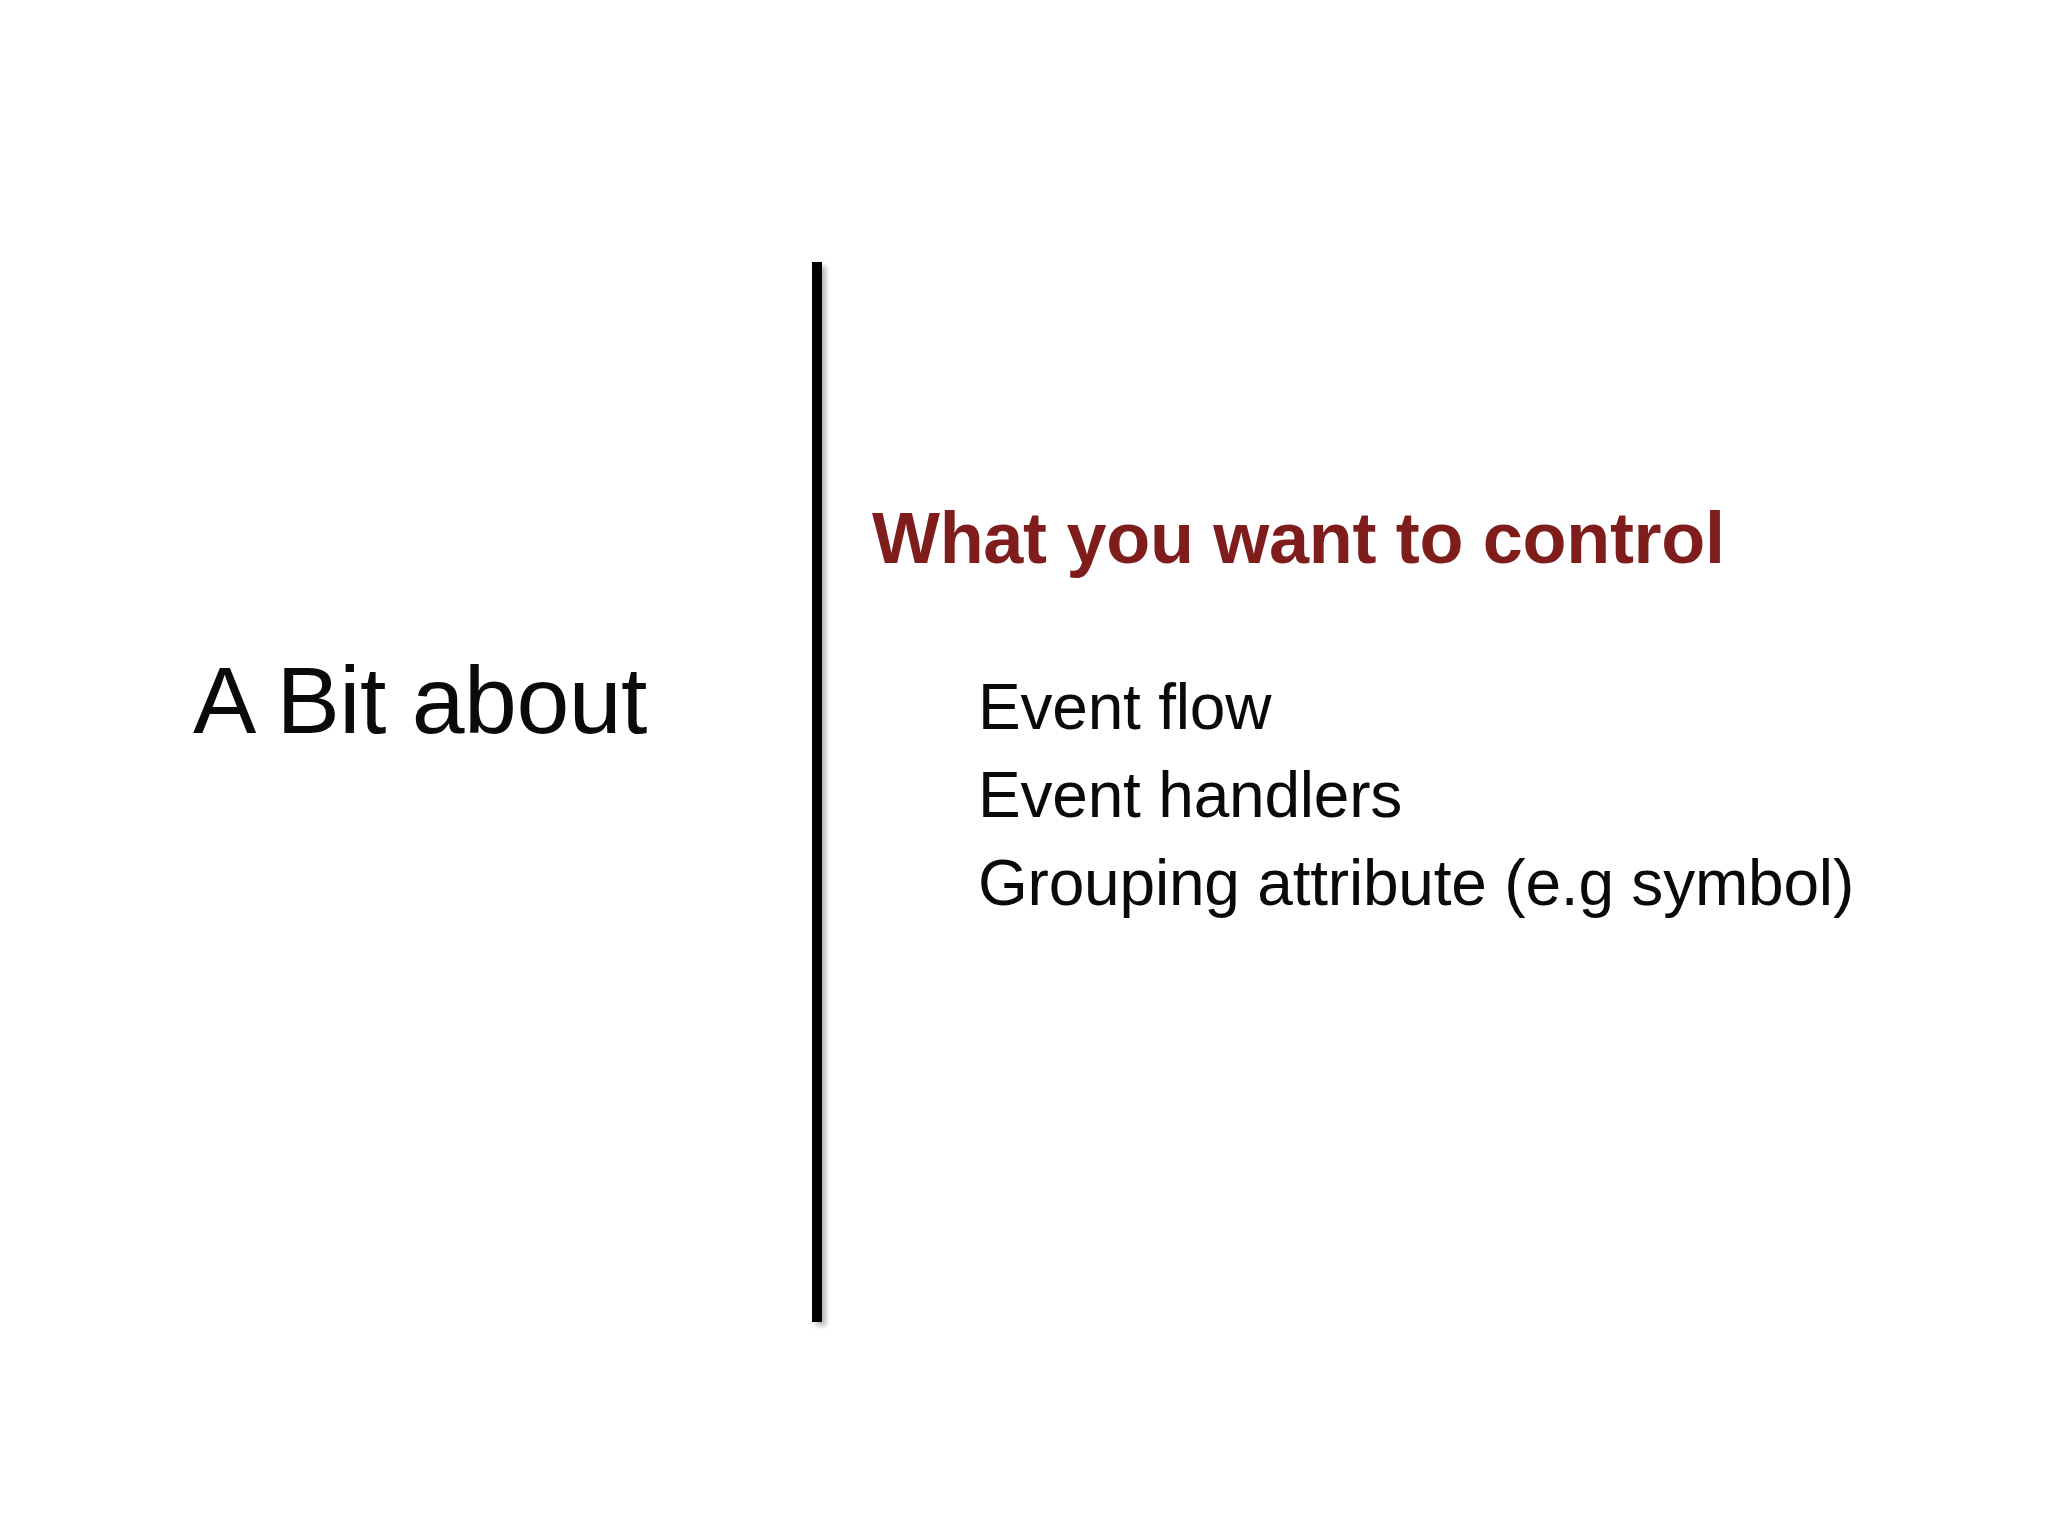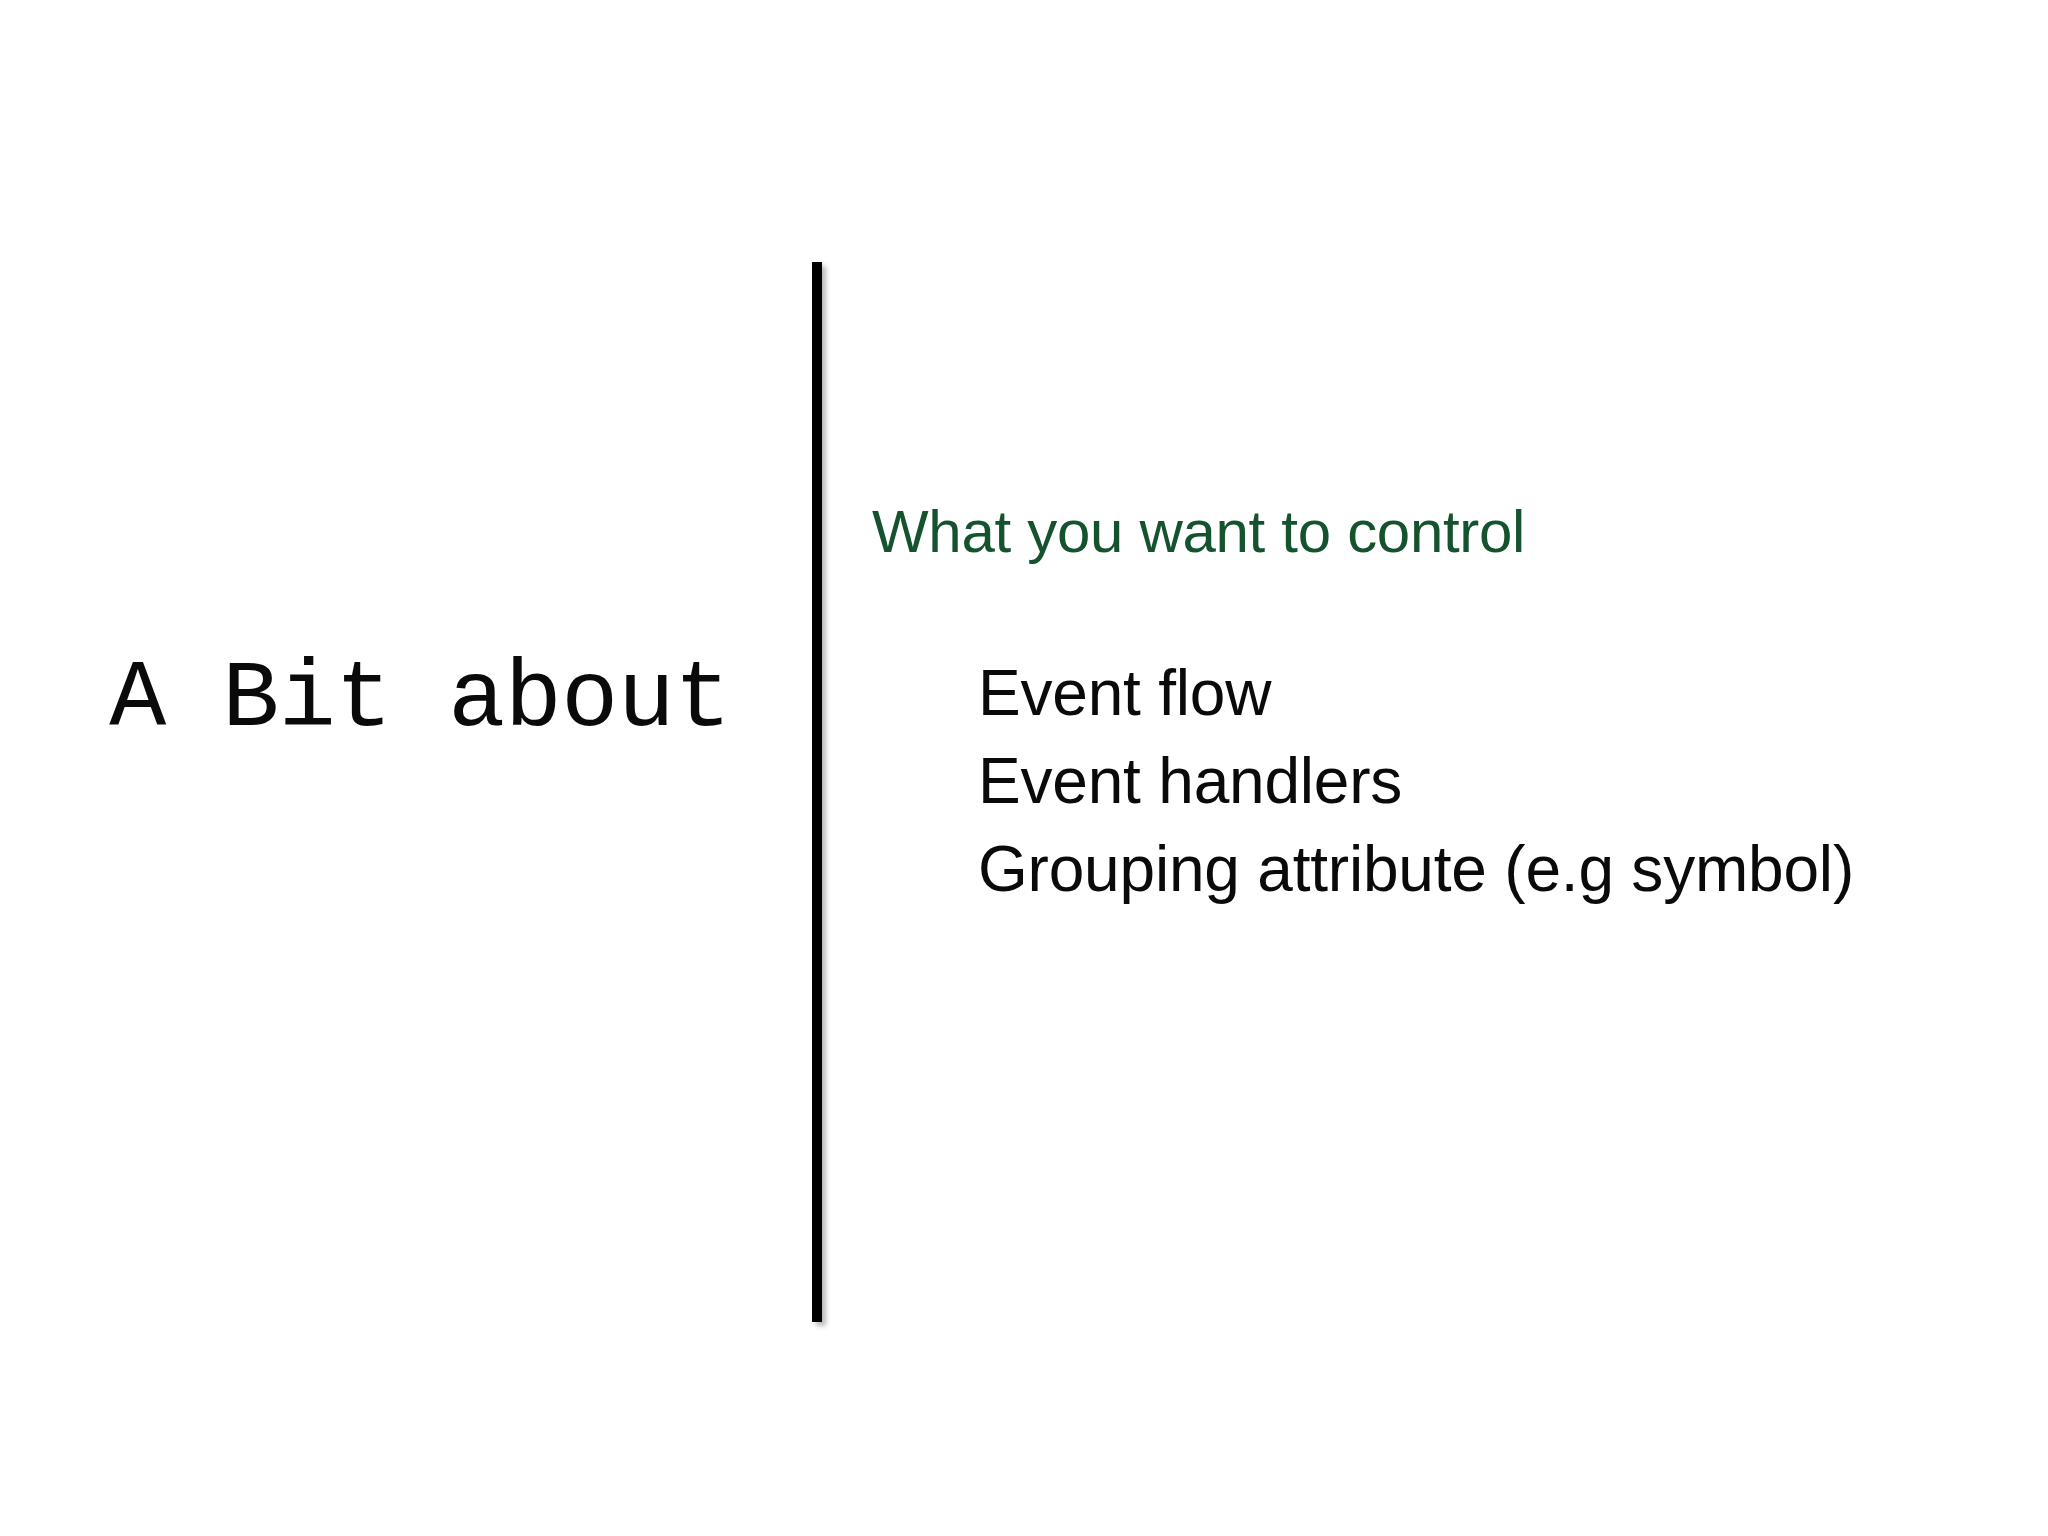--- a/index.html
+++ b/index.html
@@ -21,21 +21,21 @@
   
   .title-block {
     position: absolute;
     left: 40px;
     top: 640px;
     width: 760px;
     text-align: center;
   }
 
   .title-line {
-    font-family: Liberation Mono, monospace;
+    font-family: Liberation Sans, sans-serif;
     font-size: 95px;
     font-weight: 400;
     line-height: 1.28;
     letter-spacing: -0.5px;
     color: #0a0a0a;
     white-space: nowrap;
   }
 
   
   .divider {
@@ -51,25 +51,25 @@
   
   .content-block {
     position: absolute;
     left: 872px;
     top: 498px;
     width: 1130px;
   }
 
   .content-heading {
     font-family: "Liberation Sans", sans-serif;
-    font-size: 60px;
-    font-weight: 400;
+    font-size: 72px;
+    font-weight: 700;
     line-height: 1.12;
     letter-spacing: -0.3px;
-    color: #14532d;
+    color: #7f1d1d;
     white-space: nowrap;
   }
 
   .content-list {
     list-style: none;
     margin: 0;
     padding: 0;
     margin-top: 84px;
     margin-left: 106px;
   }

